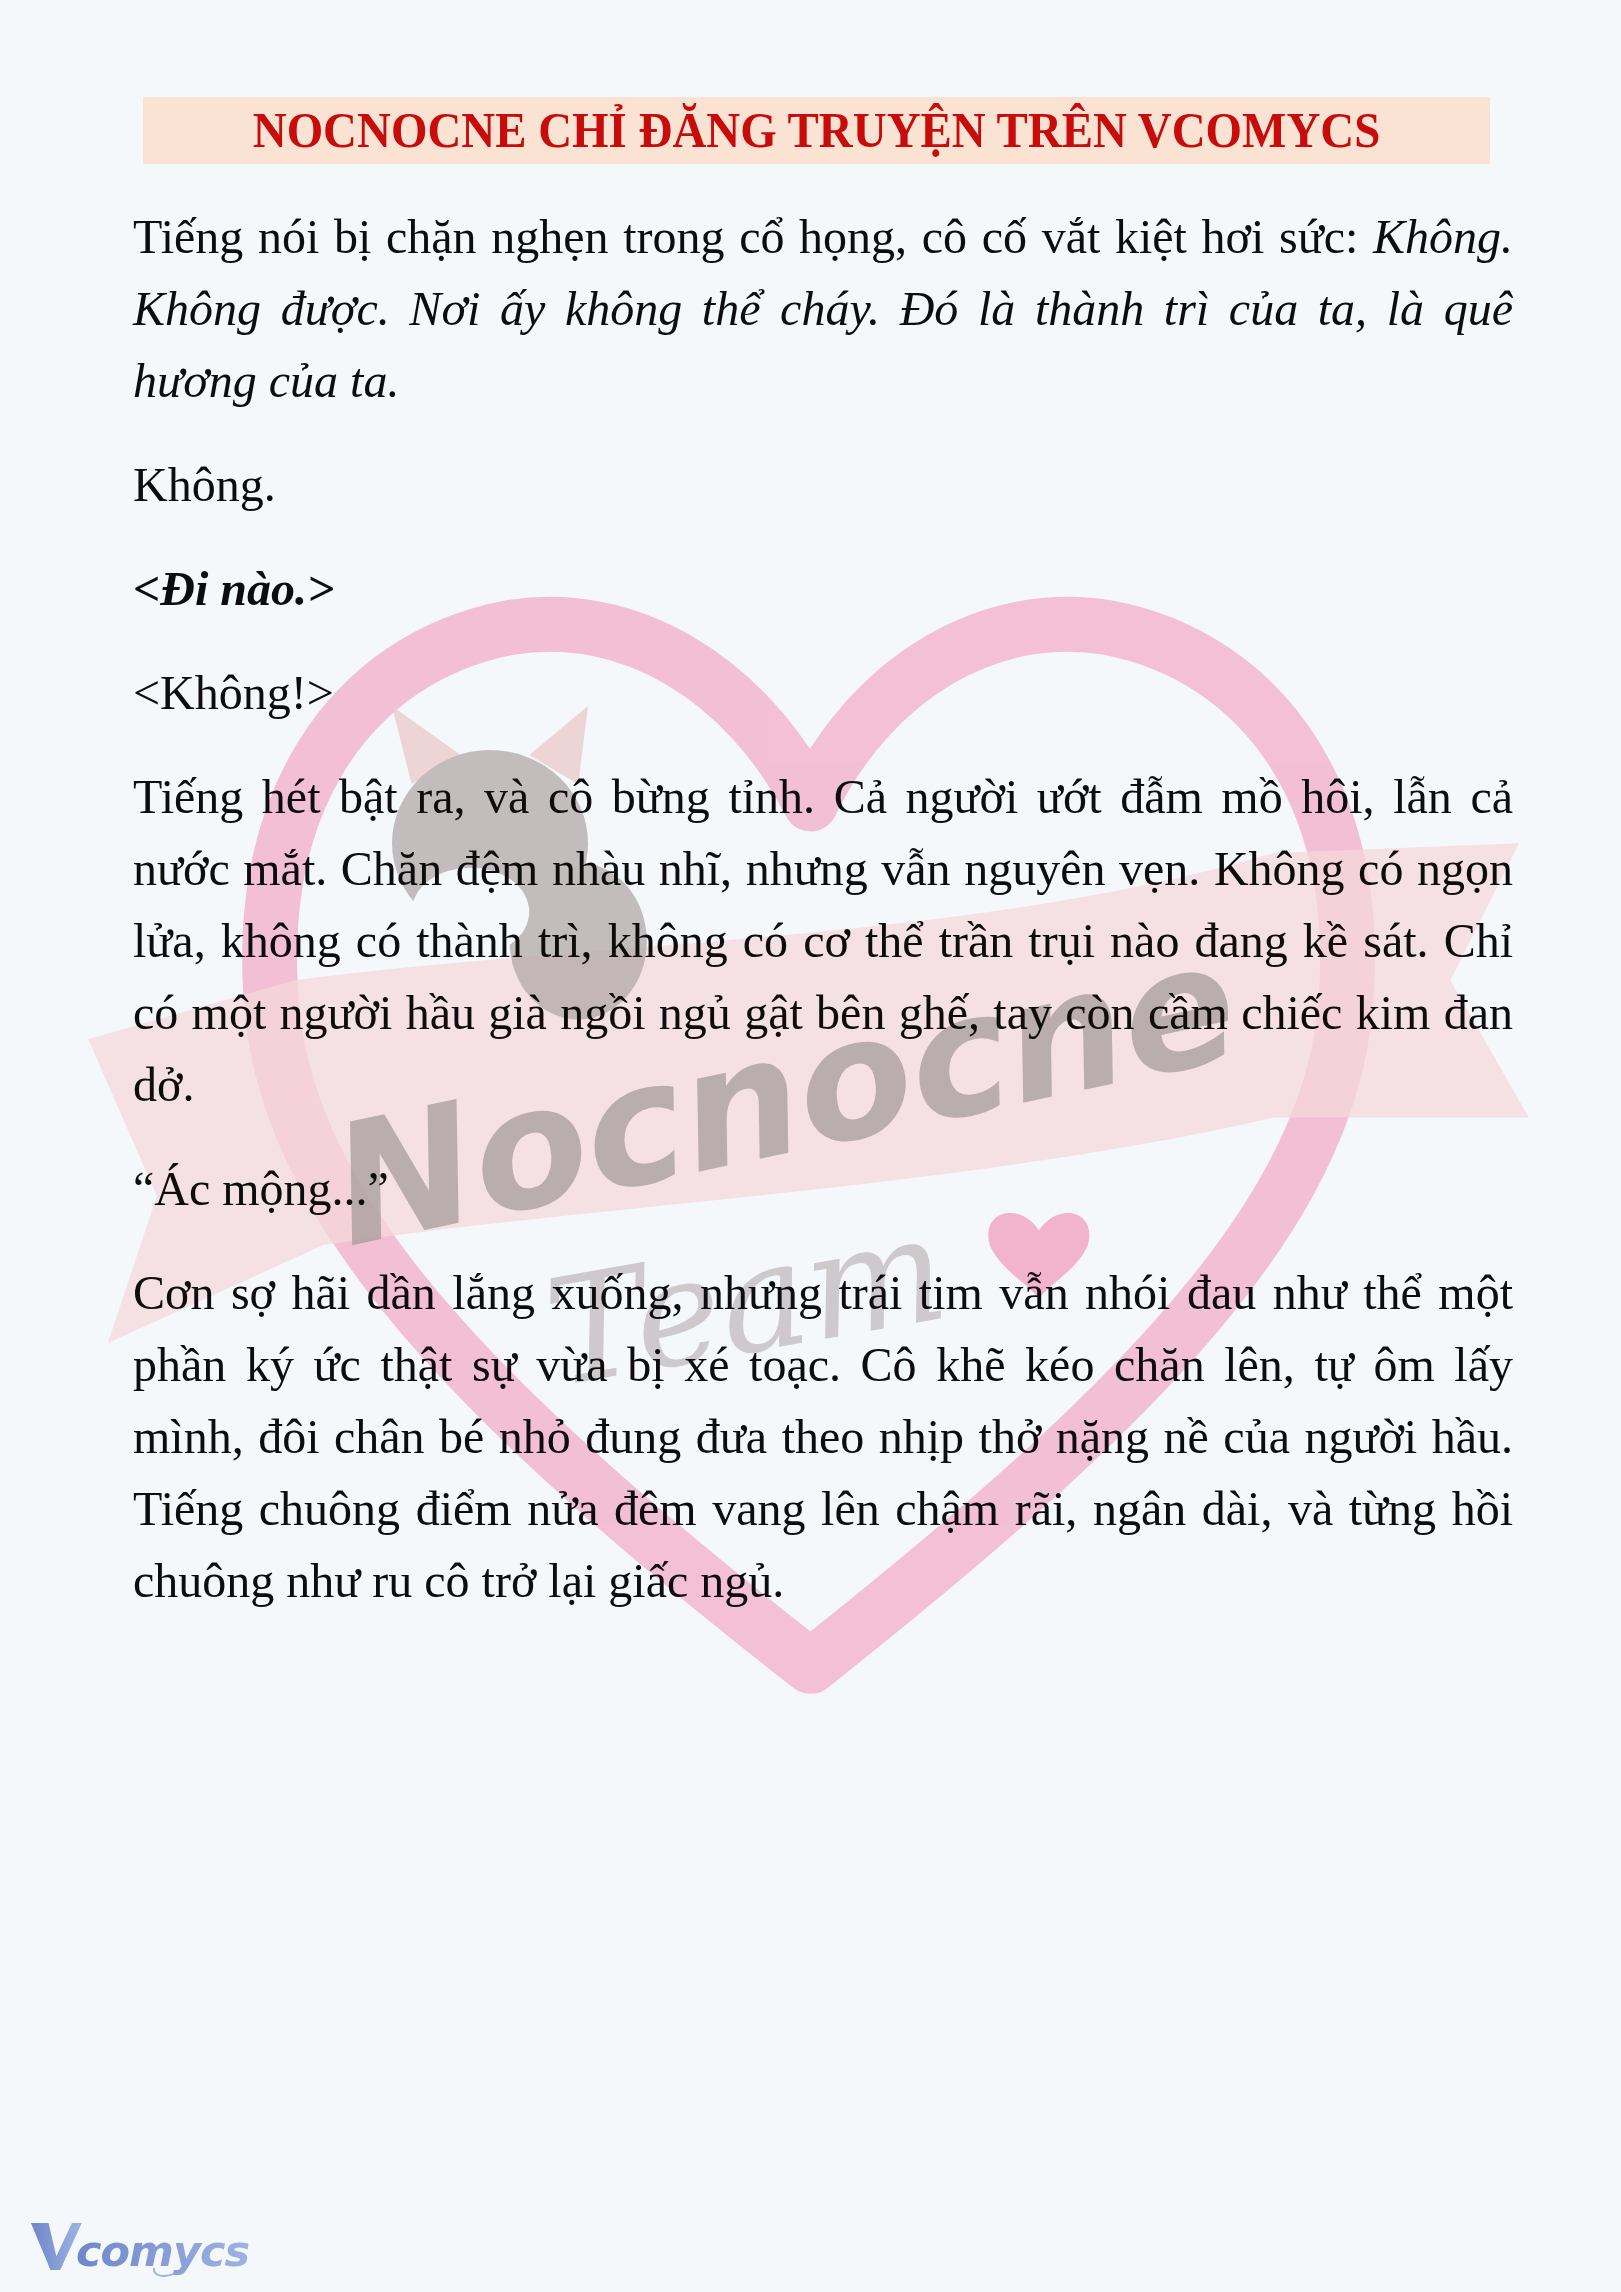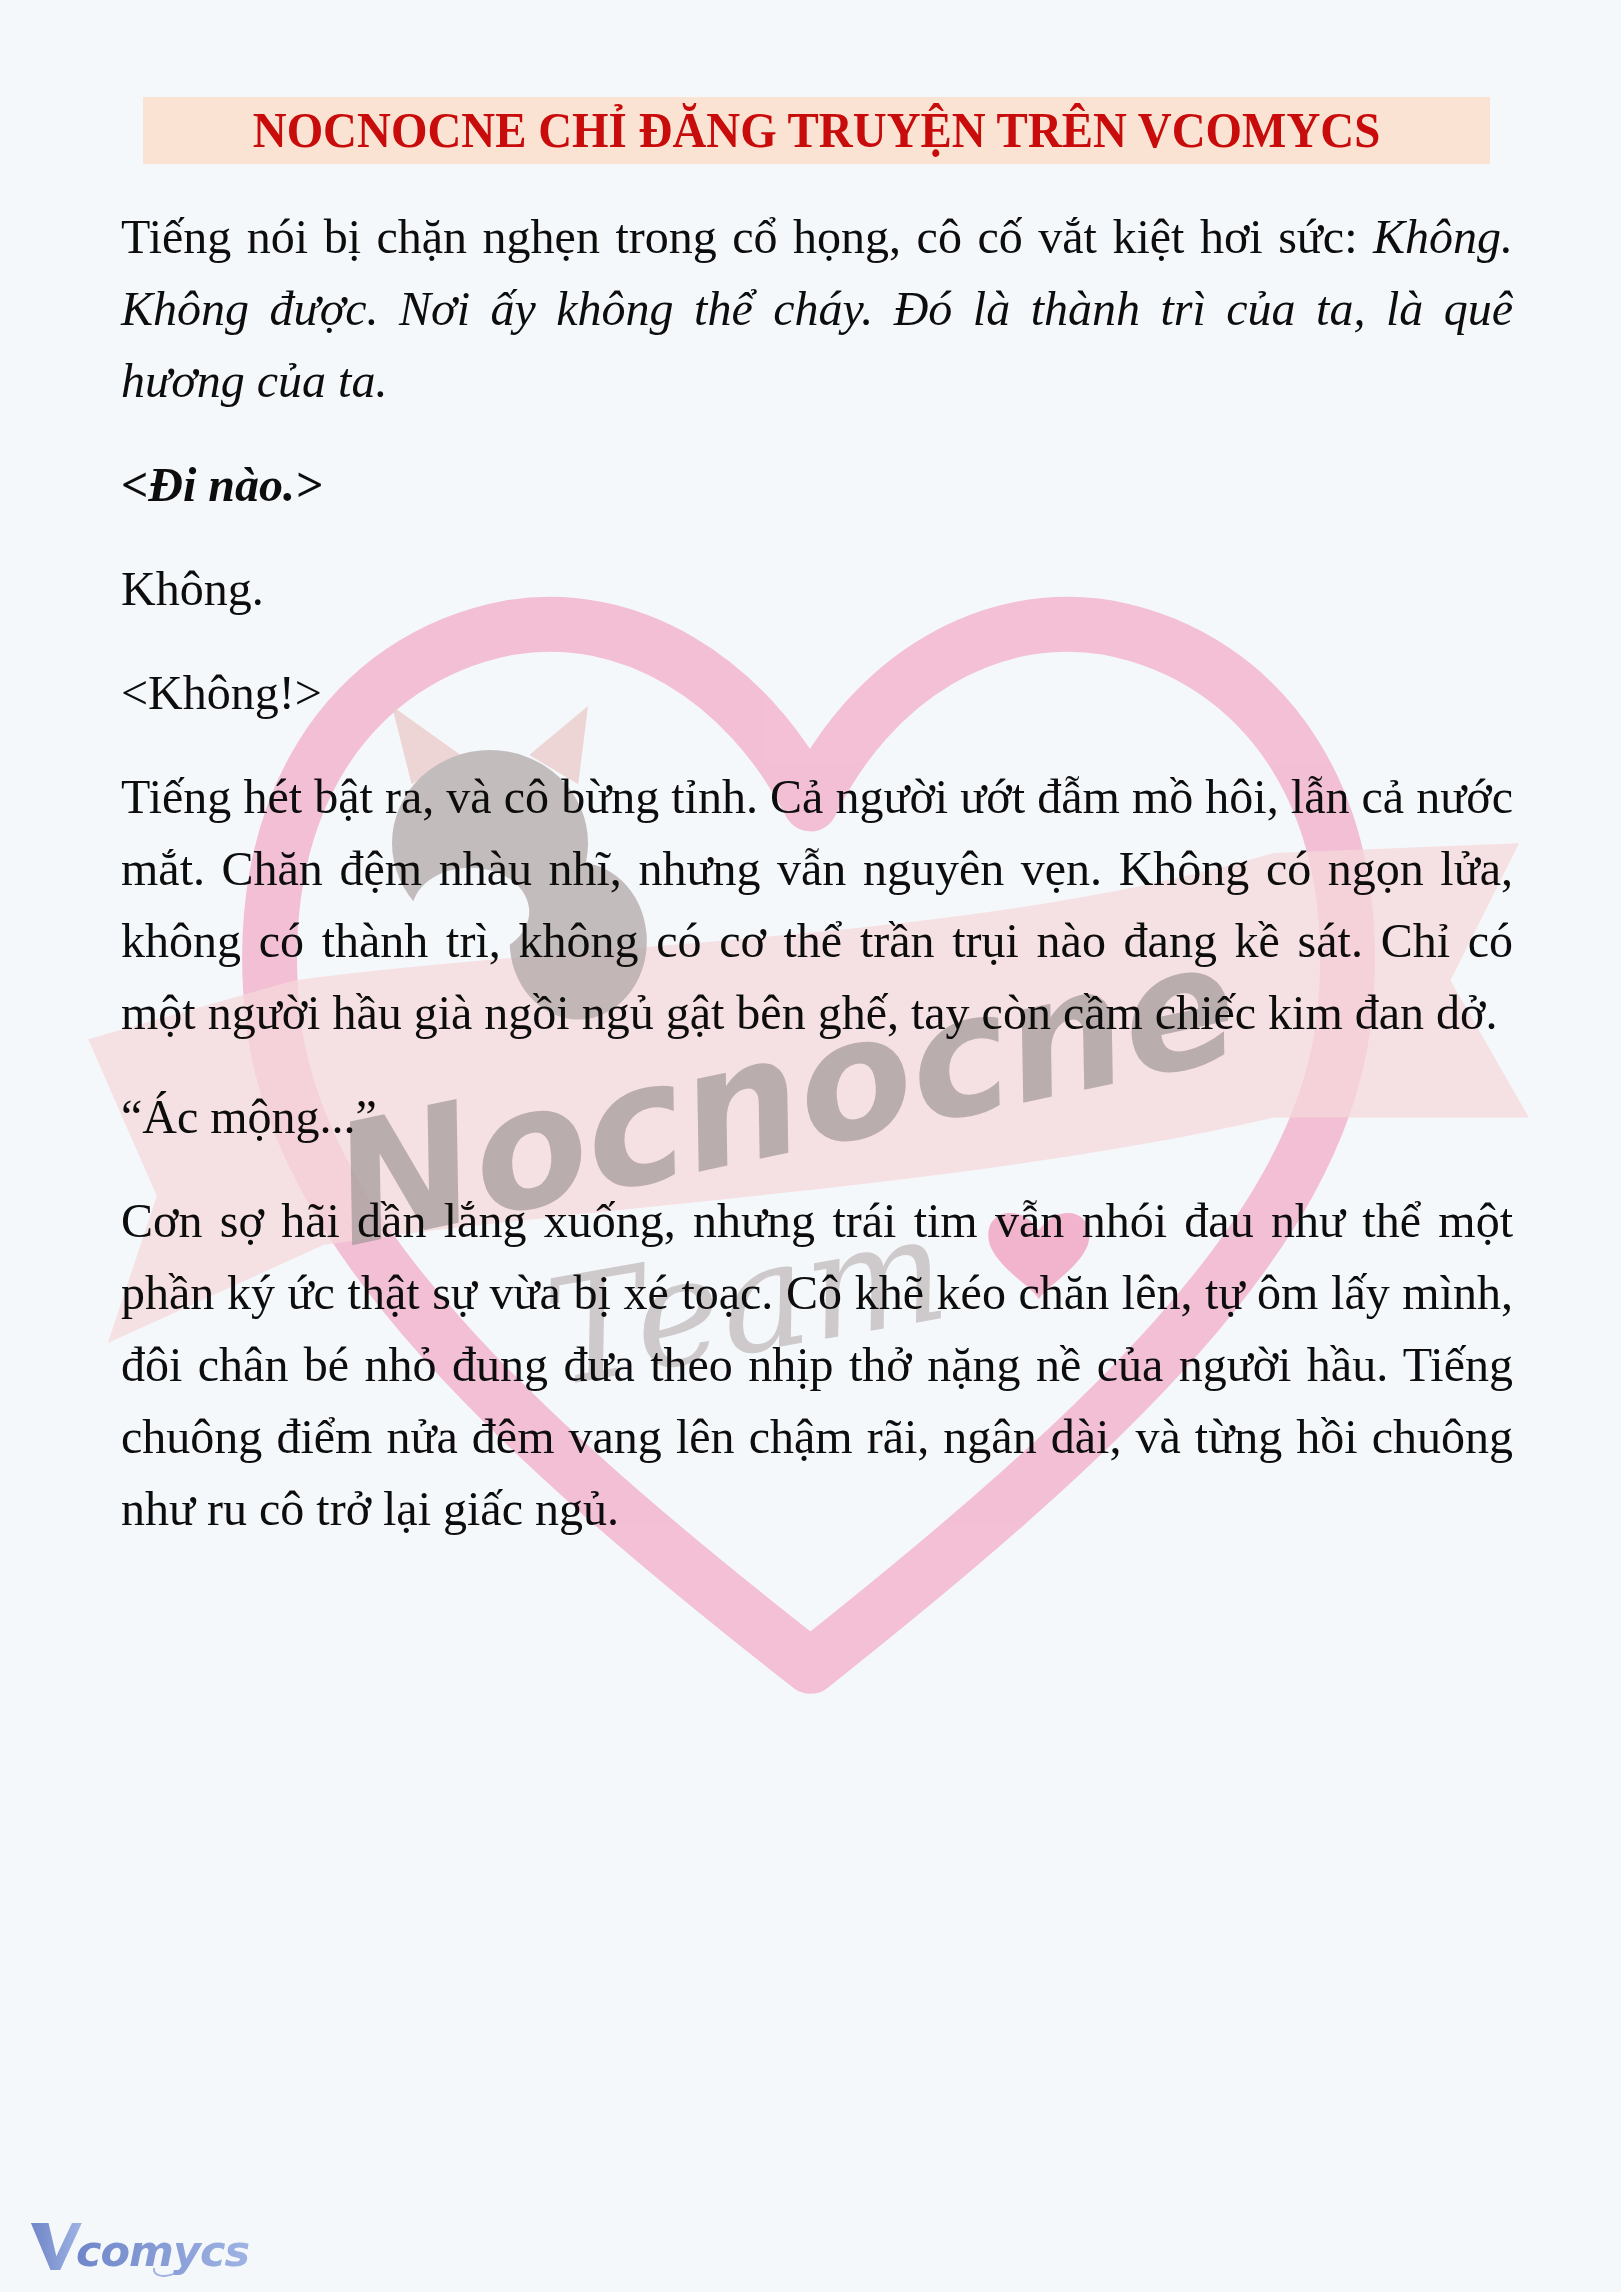--- a/index.html
+++ b/index.html
@@ -54,21 +54,21 @@
     }
     .body-text {
       position: absolute;
       left: 121px;
       top: 201px;
       width: 1392px;
       font-size: 48px;
       line-height: 72px;
     }
     .para {
-      margin: 0 0 32px 0;
+      margin: 0 0 32px 12px;
       text-align: justify;
       text-align-last: left;
     }
     .italic { font-style: italic; }
     .bold-italic { font-style: italic; font-weight: bold; }
     .footer-logo {
       position: absolute;
       left: 27.4px;
       top: 2217px;
       width: 225px;
@@ -109,22 +109,22 @@
 </svg>
 
 <div class="page">
   <div class="header-banner"></div>
   <div class="header-title">NOCNOCNE CHỈ ĐĂNG TRUYỆN TRÊN VCOMYCS</div>
 
   <div class="body-text">
     <p class="para">
       <span>Tiếng nói bị chặn nghẹn trong cổ họng, cô cố vắt kiệt hơi sức: </span><span class="italic">Không. Không được. Nơi ấy không thể cháy. Đó là thành trì của ta, là quê hương của ta.</span>
     </p>
+    <p class="para">Không.</p>
     <p class="para bold-italic">&lt;Đi nào.&gt;</p>
-    <p class="para">Không.</p>
     <p class="para">&lt;Không!&gt;</p>
     <p class="para">Tiếng hét bật ra, và cô bừng tỉnh. Cả người ướt đẫm mồ hôi, lẫn cả nước mắt. Chăn đệm nhàu nhĩ, nhưng vẫn nguyên vẹn. Không có ngọn lửa, không có thành trì, không có cơ thể trần trụi nào đang kề sát. Chỉ có một người hầu già ngồi ngủ gật bên ghế, tay còn cầm chiếc kim đan dở.</p>
     <p class="para">“Ác mộng...”</p>
     <p class="para">Cơn sợ hãi dần lắng xuống, nhưng trái tim vẫn nhói đau như thể một phần ký ức thật sự vừa bị xé toạc. Cô khẽ kéo chăn lên, tự ôm lấy mình, đôi chân bé nhỏ đung đưa theo nhịp thở nặng nề của người hầu. Tiếng chuông điểm nửa đêm vang lên chậm rãi, ngân dài, và từng hồi chuông như ru cô trở lại giấc ngủ.</p>
   </div>
 </div>
 
 <svg class="footer-logo" viewBox="0 0 230 64" xmlns="http://www.w3.org/2000/svg">
   <defs>
     <linearGradient id="lg" x1="0" y1="0" x2="1" y2="0">

